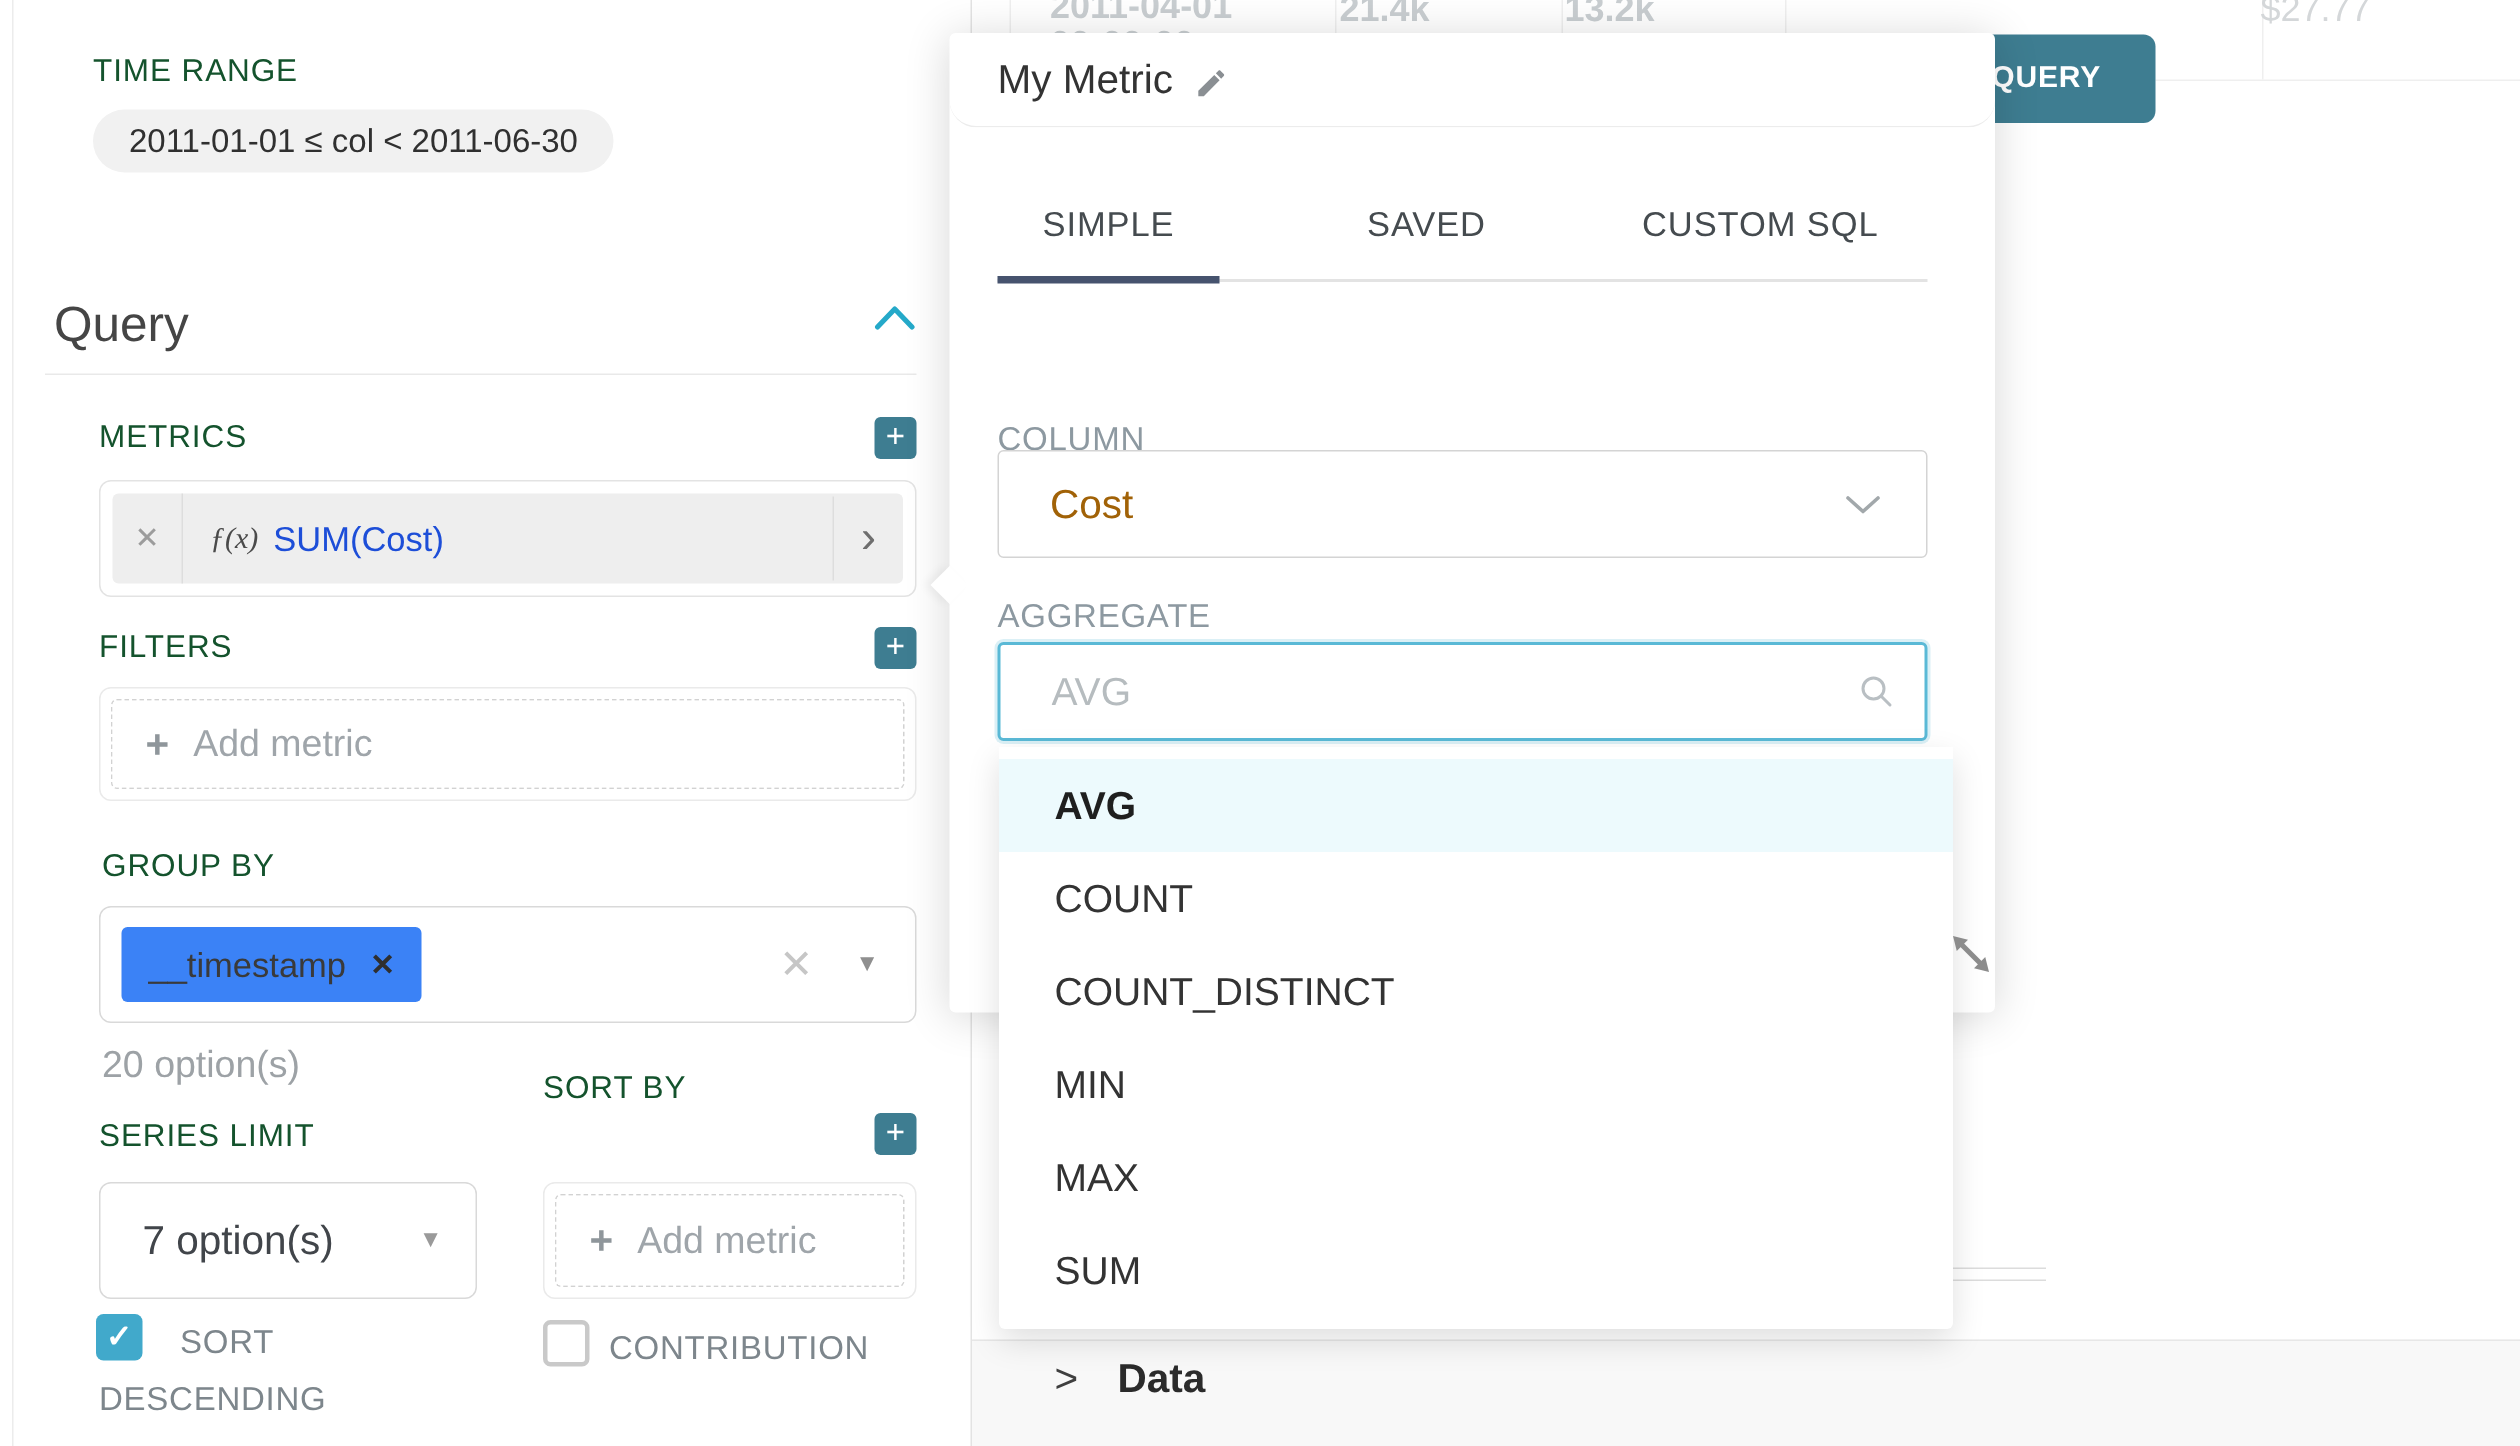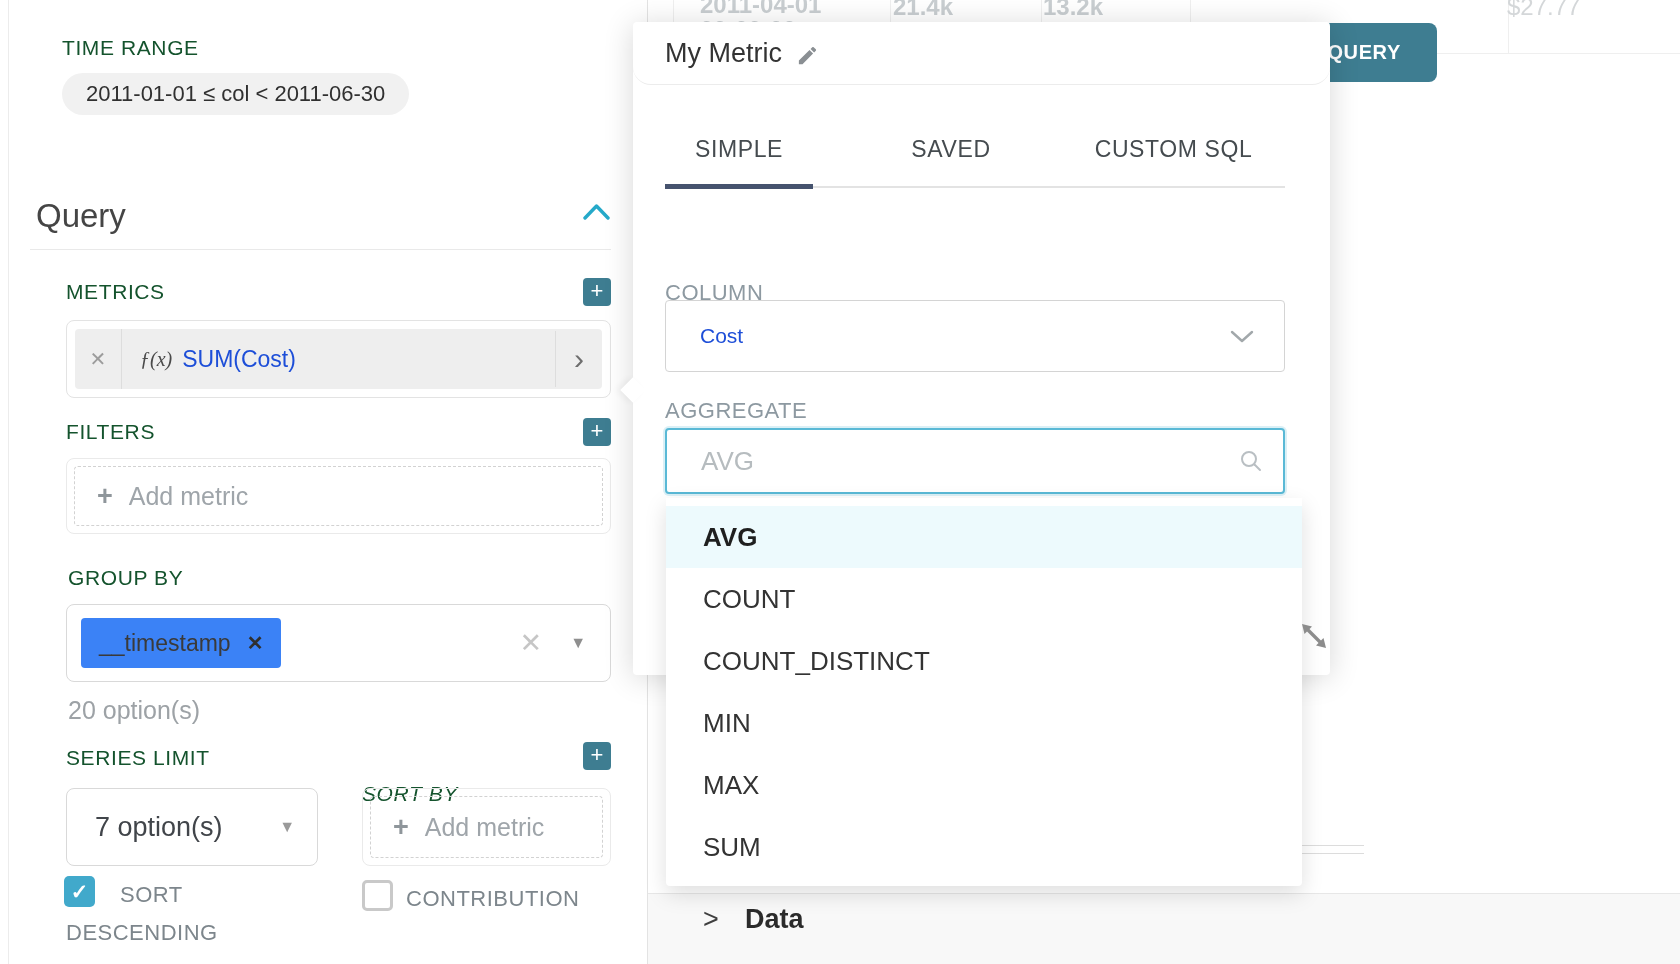--- a/index.html
+++ b/index.html
@@ -52,21 +52,21 @@
   .gb-tag{background:#3b82f6;border-radius:4px;height:50px;display:flex;align-items:center;
           padding:0 18px;gap:16px;}
   .gb-tag-text{font-size:23px;color:#3a3a3a;}
   .gb-tag-x{font-size:20px;font-weight:700;color:#2f2f2f;}
   .gb-spacer{flex:1;}
   .gb-clear{color:#c6c6c6;font-size:27px;margin-right:28px;}
   .gb-caret{color:#8f8f8f;font-size:16px;margin-right:10px;}
   .gb-hint{left:68px;top:696px;font-size:25px;color:#9da2a6;}
 
   .serieslimit-label{left:66px;top:746px;}
-  .sortby-label{left:362px;top:782px;font-style:italic;}
+  .sortby-label{left:362px;top:714px;}
   .series-select{left:66px;top:788px;width:252px;height:78px;border:1px solid #d9d9d9;border-radius:8px;
                  display:flex;align-items:center;box-sizing:border-box;padding:0 22px 0 28px;}
   .series-text{font-size:27px;color:#41454a;flex:1;}
   .series-caret{color:#9a9a9a;font-size:16px;}
   .sortby-addbox{left:362px;top:788px;width:249px;height:78px;}
 
   .cb{width:31px;height:31px;border-radius:5px;box-sizing:border-box;}
   .cb-checked{left:64px;top:876px;background:#41a9cb;color:#fff;text-align:center;line-height:31px;
               font-size:21px;font-weight:700;}
   .cb-label{font-size:22px;color:#7d868c;letter-spacing:.5px;}
@@ -107,21 +107,21 @@
   .tab{top:114px;font-size:23px;color:#454b4f;letter-spacing:.6px;text-align:center;}
   .tab-simple{left:32px;width:148px;}
   .tab-saved{left:238px;width:160px;}
   .tab-custom{left:448px;width:185px;}
   .tab-line{left:32px;top:164px;width:620px;height:2px;background:#e3e3e3;}
   .tab-active-bar{left:32px;top:162px;width:148px;height:5px;background:#46536e;}
   .pop-field-label{font-size:22px;color:#8d99a1;letter-spacing:.5px;}
   .column-label{left:32px;top:230px;margin-top:28px;}
   .cost-select{left:32px;top:278px;width:620px;height:72px;border:1px solid #d4d4d4;border-radius:4px;
                display:flex;align-items:center;padding:0 30px 0 34px;box-sizing:border-box;}
-  .cost-text{font-size:21px;color:#1d4ed8;flex:1;}
+  .cost-text{font-size:27px;color:#a16207;flex:1;}
   .agg-label{left:32px;top:376px;}
   .agg-wrap{left:32px;top:406px;width:620px;height:66px;}
   .agg-input{width:100%;height:100%;box-sizing:border-box;border:2px solid #5ab9d6;border-radius:4px;
              box-shadow:0 0 0 2px rgba(90,185,214,.22);padding:0 60px 0 34px;font-size:26px;
              font-family:"Liberation Sans",sans-serif;color:#333;outline:none;}
   .agg-input::placeholder{color:#b6bcbf;}
   .search-icon{position:absolute;right:22px;top:21px;}
 
   
   .agg-menu{left:666px;top:498px;width:636px;background:#fff;padding:8px 0;z-index:20;

